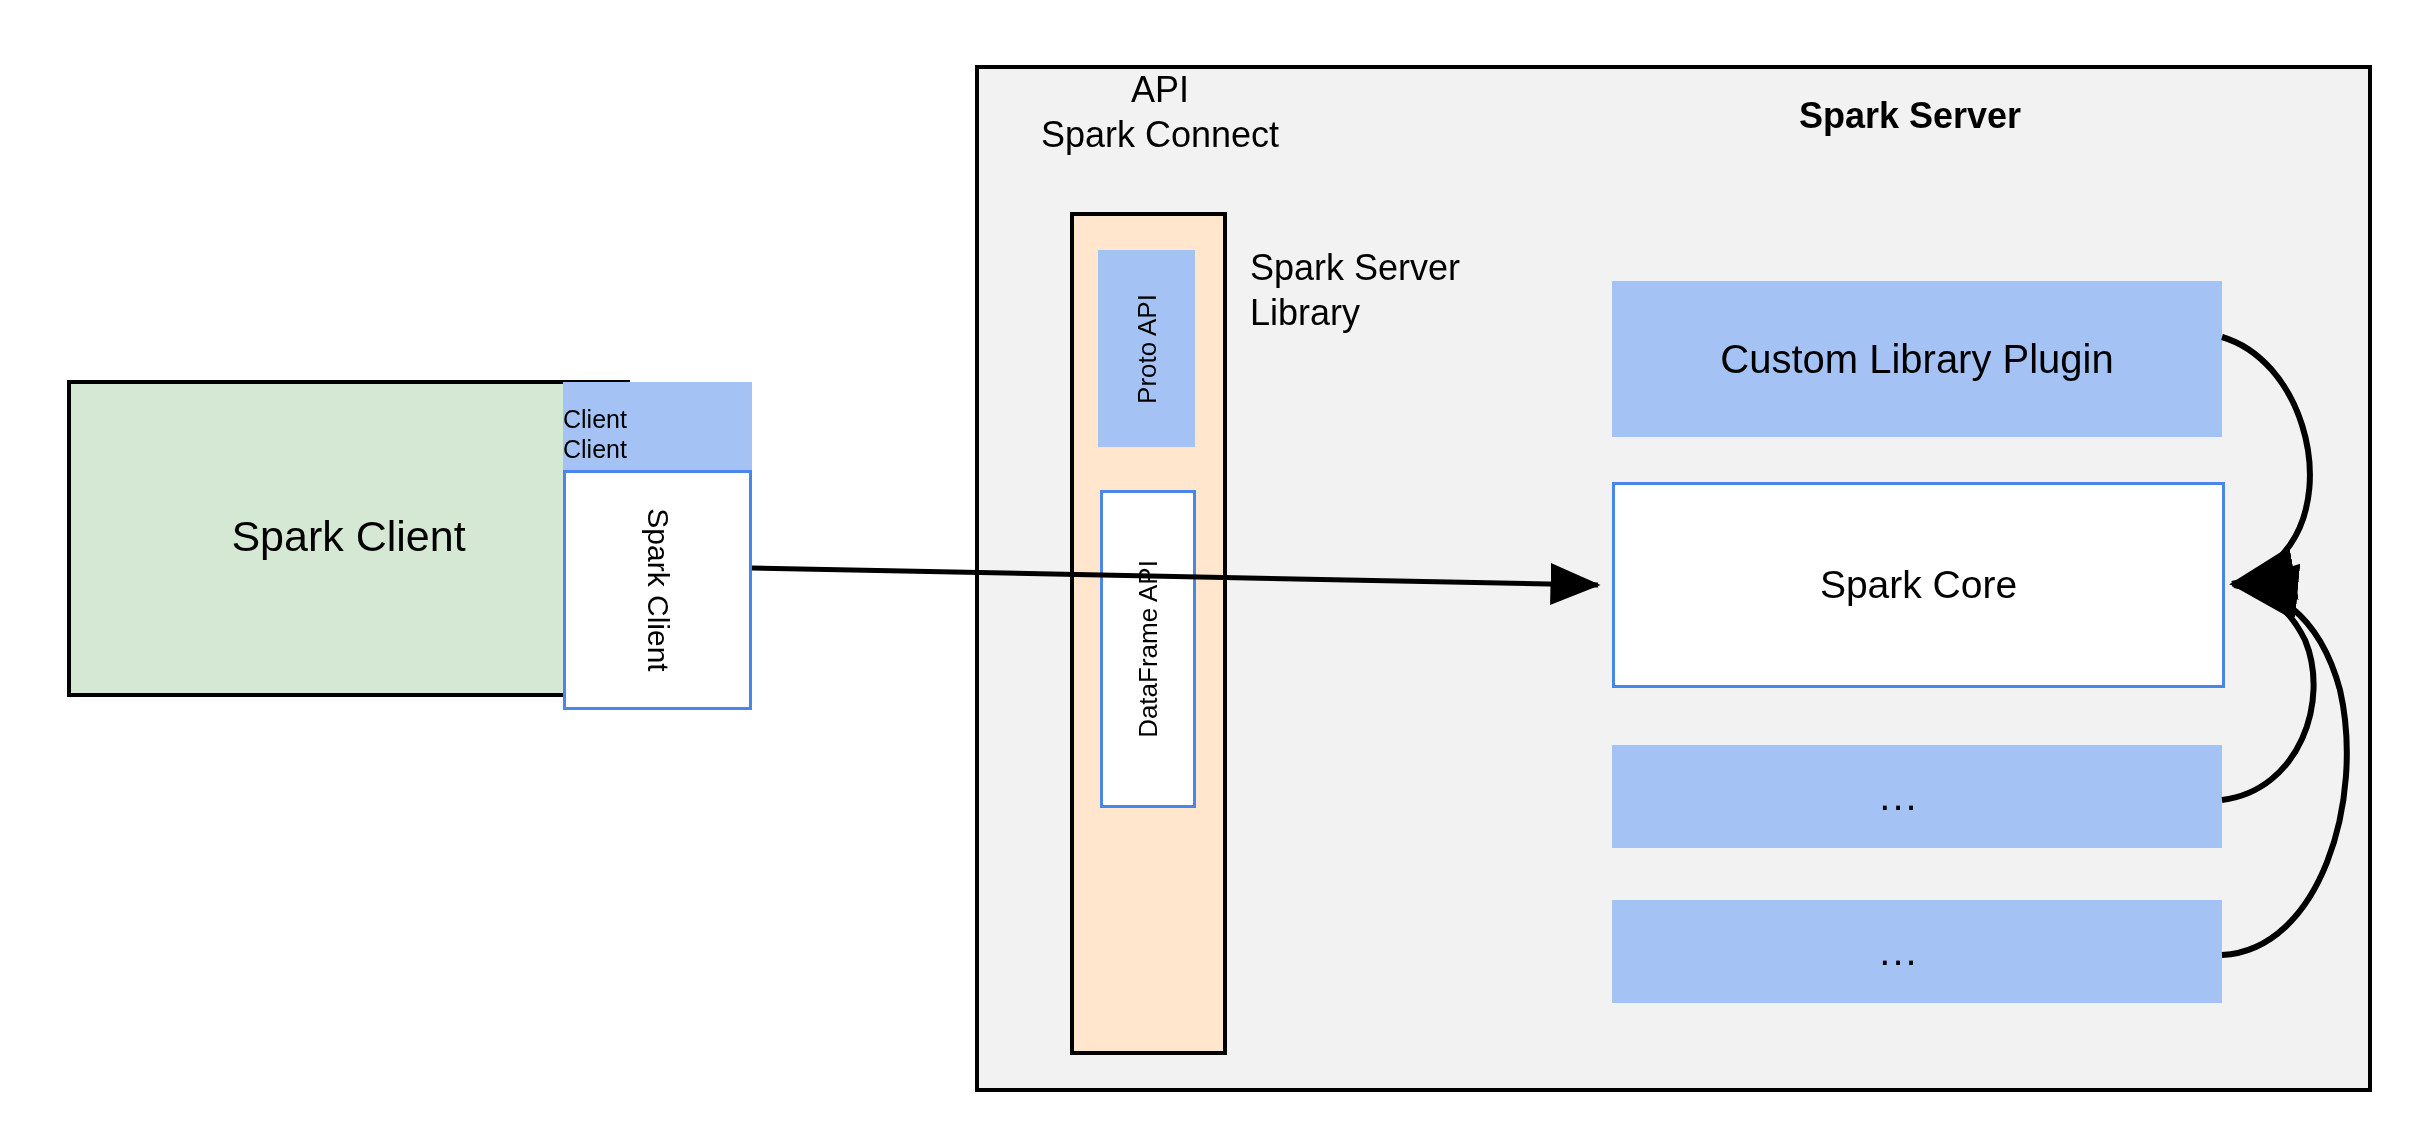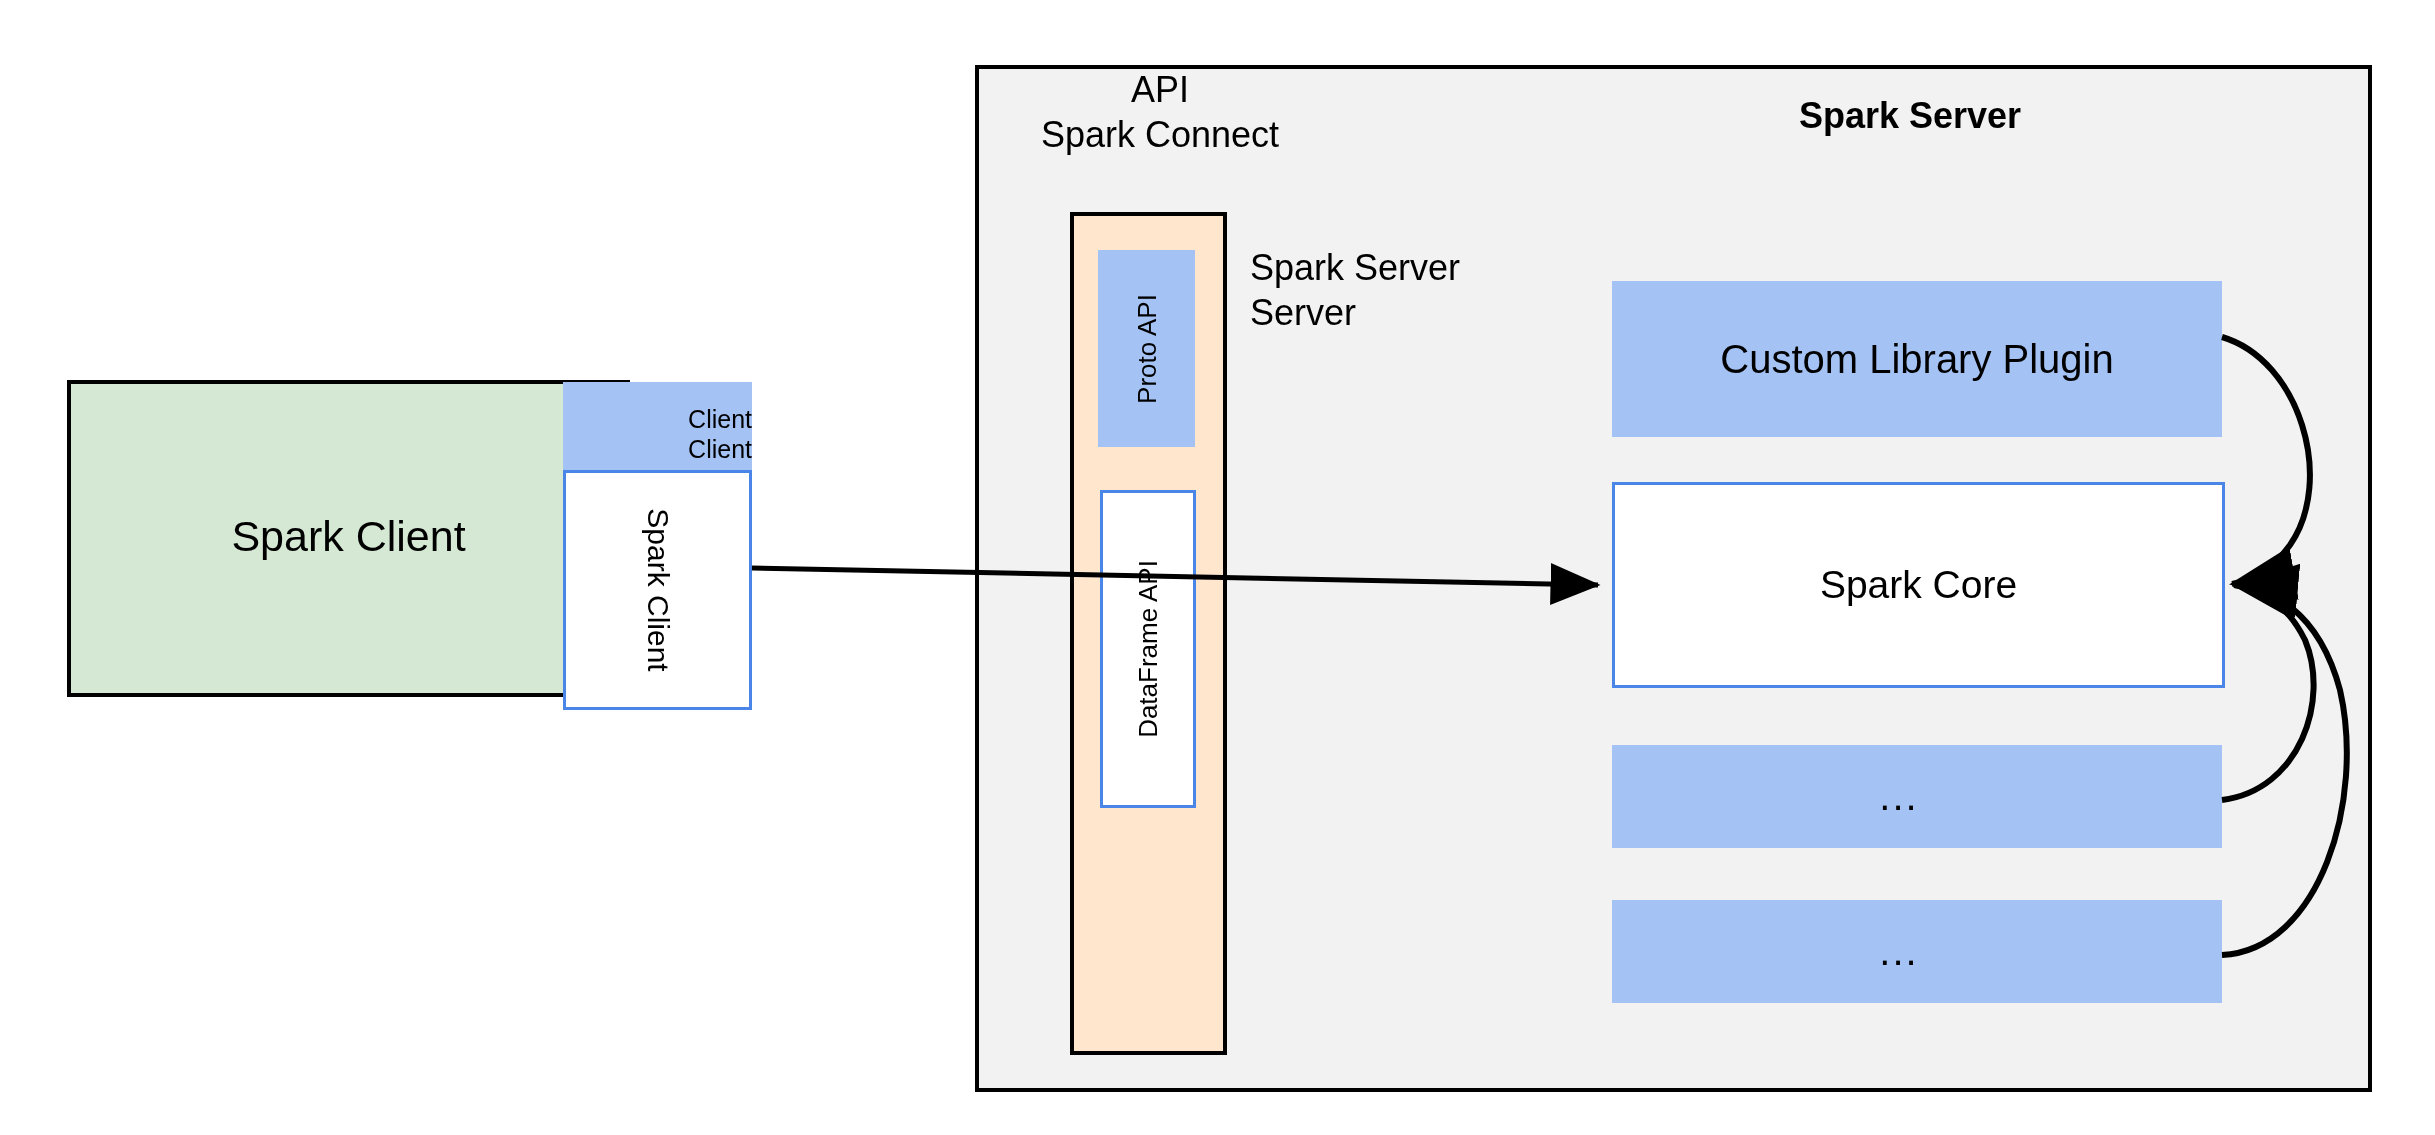--- a/index.html
+++ b/index.html
@@ -13,21 +13,21 @@
     left:67px; top:380px; width:563px; height:317px;
     background:#d5e8d4; border:4px solid #000000;
     display:flex; align-items:center; justify-content:center;
     text-align:center; line-height:1.18; font-size:43px; color:#000;
   }
   #client-app .txt{ padding-bottom:4px; }
 
   #client-package{
     left:563px; top:382px; width:189px; height:104px;
     background:#a4c2f4;
-    display:flex; align-items:center; justify-content:flex-end;
+    display:flex; align-items:center; justify-content:flex-start;
     text-align:center; line-height:1.2; font-size:25px;
   }
 
   #spark-client-box{
     left:563px; top:470px; width:189px; height:240px;
     background:#ffffff; border:3px solid #4a86e8;
   }
   #spark-client-box .vtxt{
     position:absolute; left:50%; top:50%;
     transform:translate(-50%,-50%) rotate(90deg);
@@ -117,21 +117,21 @@
   <div class="abs" id="proto-api">
     <span class="vtxt">Proto API</span>
   </div>
 
   <div class="abs" id="dataframe-api">
     <span class="vtxt">DataFrame API</span>
   </div>
 
   <div class="abs" id="server-library-label">
     <div>Spark Server</div>
-    <div>Server</div>
+    <div>Library</div>
   </div>
 
   <div class="abs rbox" id="custom-plugin">
     <span>Custom Library Plugin</span>
   </div>
 
   <div class="abs" id="spark-core">
     <span>Spark Core</span>
   </div>
 

